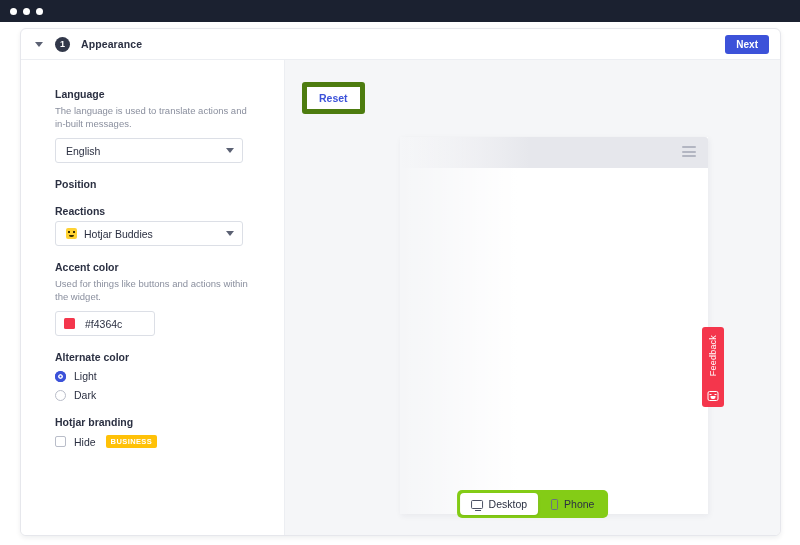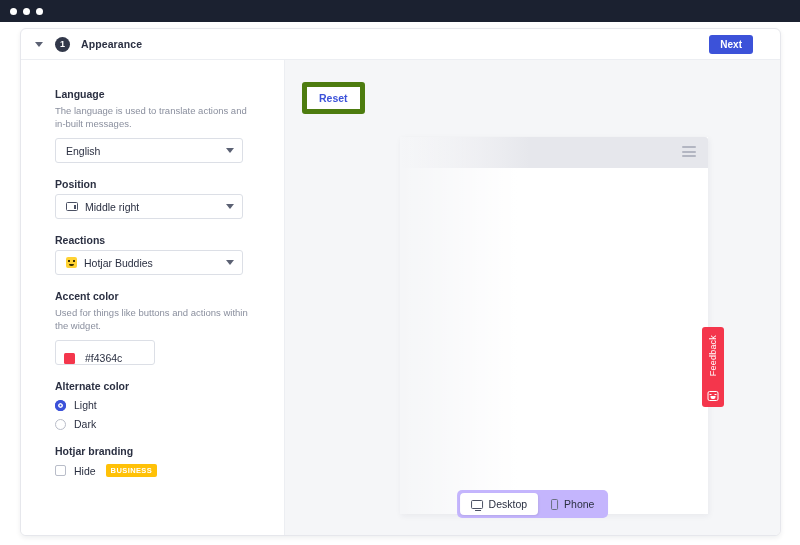--- a/index.html
+++ b/index.html
@@ -61,21 +61,21 @@
     background: #32384a; color: #ffffff;
     font-size: 9px; font-weight: bold;
     display: flex; align-items: center; justify-content: center;
   }
   .header-title {
     margin-left: 11px;
     font-size: 10.5px; font-weight: bold;
     color: #2b3042; letter-spacing: .1px;
   }
   .next-btn {
-    position: absolute; right: 27px; top: 6px;
+    position: absolute; right: 11px; top: 6px;
     background: #3c52d9; color: #ffffff;
     font-size: 10px; font-weight: bold;
     padding: 4px 11px; border-radius: 3px;
     border: none; cursor: pointer;
     font-family: "Liberation Sans", sans-serif;
   }
 
   
   .card-body { display: flex; height: 476px; }
   .left-pane {
@@ -144,21 +144,21 @@
   .smiley .mouth {
     position: absolute; bottom: 2.2px; left: 2.6px;
     width: 5.8px; height: 2.4px; background: #3b3000;
     border-radius: 0 0 2px 2px;
   }
 
   .color-field {
     width: 100px; height: 25px;
     border: 1px solid #dcdfe6; border-radius: 3px;
     background: #ffffff;
-    display: flex; align-items: flex-end;
+    display: flex; align-items: center;
     padding: 0 8px; cursor: pointer;
   }
   .swatch {
     width: 11px; height: 11px; border-radius: 1.5px;
     margin-right: 10px; flex: 0 0 auto;
   }
   .color-field .hex { font-size: 10.5px; color: #2b3042; }
 
   .radio-row, .check-row {
     display: flex; align-items: center;
@@ -256,21 +256,21 @@
   .feedback-face .fm {
     position: absolute; bottom: 1.4px; left: 1.8px;
     width: 4.8px; height: 2.2px; background: #ffffff; border-radius: 0 0 2px 2px;
   }
 
   
   .device-toggle {
     position: absolute;
     left: 50%; transform: translateX(-50%);
     bottom: 18px;
-    background: #c4b5fd; border-radius: 5px;
+    background: #84cc16; border-radius: 5px;
     padding: 3px; display: flex; gap: 2px;
   }
   .device-btn {
     display: flex; align-items: center; gap: 6px;
     padding: 5px 11px; border-radius: 4px;
     font-size: 10.5px; color: #2b3042;
     cursor: pointer; background: transparent; border: none;
     font-family: "Liberation Sans", sans-serif;
   }
   .device-btn.active { background: #ffffff; box-shadow: 0 1px 2px rgba(0,0,0,0.08); }
@@ -317,25 +317,20 @@
           <div class="field-label">Language</div>
           <div class="field-help">The language is used to translate actions and in-built messages.</div>
           <div class="select">
             <span class="val">English</span>
             <span class="chev"></span>
           </div>
         </div>
 
         <div class="group">
           <div class="field-label">Position</div>
-          <div class="select">
-            <span class="pos-icon"></span>
-            <span class="val">Middle right</span>
-            <span class="chev"></span>
-          </div>
         </div>
 
         <div class="group">
           <div class="field-label">Reactions</div>
           <div class="select">
             <span class="smiley">
               <span class="eye l"></span>
                 <span class="eye r"></span>
                 <span class="mouth"></span>
             </span>

